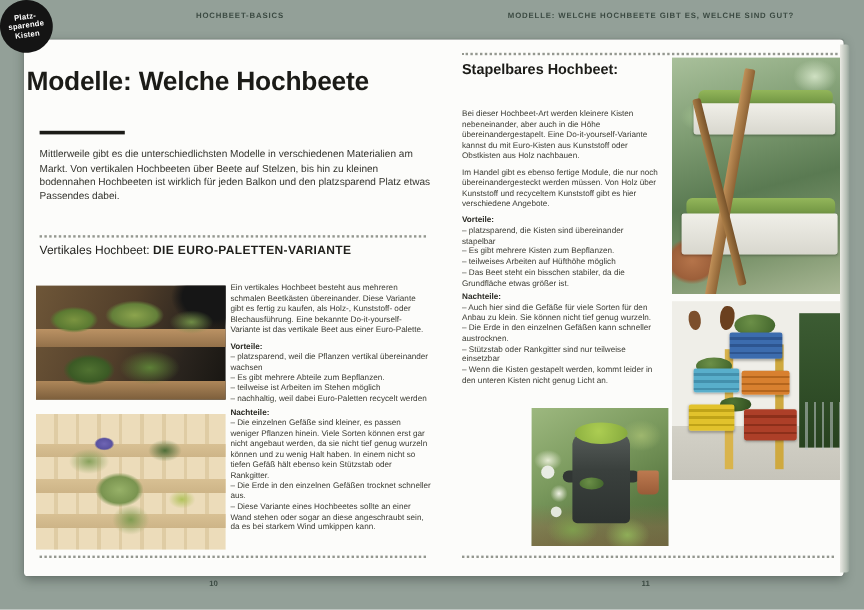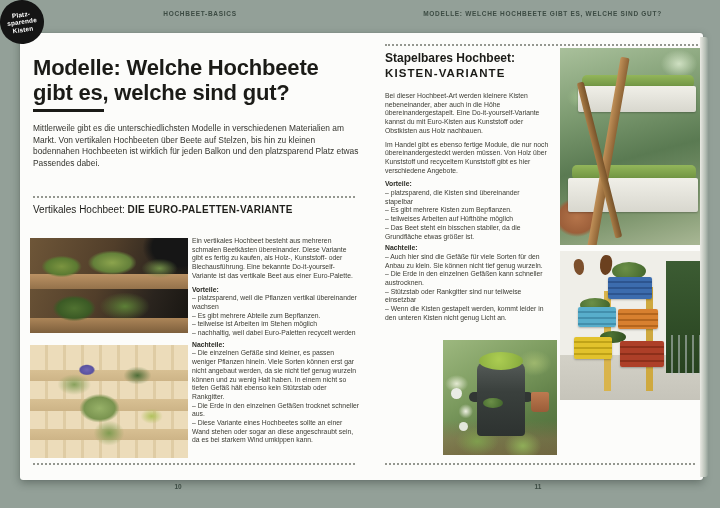--- a/index.html
+++ b/index.html
@@ -13,21 +13,21 @@
   [data-name="running-head-right"]{left:380px;width:325px;}
   .folio{position:absolute;top:483px;font-size:6.5px;font-weight:600;color:#3c4b43;width:20px;text-align:center;}
   [data-name="folio-left"]{left:168px;}
   [data-name="folio-right"]{left:528px;}
 
   
   [data-name="book-spread"]{position:absolute;left:20px;top:33px;width:683px;height:447px;background:#fcfcfa;border-radius:3px;box-shadow:0 3px 9px rgba(30,40,35,.38),0 0 1px rgba(0,0,0,.25);}
   [data-name="page-edge"]{position:absolute;left:700px;top:37px;width:8px;height:440px;background:linear-gradient(90deg,#e9e9e3,#b7c0b6 65%,#93a098);border-radius:0 3px 3px 0;}
 
   
-  [data-name="page-title"]{left:33px;top:55px;width:326px;font-size:22px;line-height:25px;font-weight:700;letter-spacing:-.2px;color:#1b1b17;}
+  [data-name="page-title"]{left:22px;top:55px;width:326px;font-size:22px;line-height:25px;font-weight:700;letter-spacing:-.2px;color:#1b1b17;}
   [data-name="page-title"] span{display:block;}
   [data-name="title-underline"]{left:33px;top:109px;width:71px;height:3px;background:#1b1b17;}
   [data-name="intro-paragraph"]{left:33px;top:123px;width:328px;font-size:8.4px;line-height:11.5px;color:#34342e;}
   .rule{height:0;border-top:2px dotted rgba(78,84,72,.6);}
   [data-name="section-rule"]{left:33px;top:196px;width:322px;}
   [data-name="section-heading"]{left:33px;top:204px;width:330px;font-size:10px;color:#1f1f1b;}
   [data-name="section-heading-regular"]{font-weight:400;}
   [data-name="section-heading-variant"]{font-weight:800;letter-spacing:.3px;}
 
   
@@ -99,21 +99,20 @@
 <div id="canvas" data-name="book-page-background">
 
   <div class="runhead" data-name="running-head-left">HOCHBEET-BASICS</div>
   <div class="runhead" data-name="running-head-right">MODELLE: WELCHE HOCHBEETE GIBT ES, WELCHE SIND GUT?</div>
 
   <div data-name="book-spread"></div>
   <div data-name="page-edge"></div>
 
   <div class="abs" data-name="page-title">
     <span data-name="page-title-line1">Modelle: Welche Hochbeete</span>
-    <span data-name="page-title-line2">gibt es, welche sind gut?</span>
   </div>
   <div class="abs" data-name="title-underline"></div>
   <div class="abs" data-name="intro-paragraph">Mittlerweile gibt es die unterschiedlichsten Modelle in verschiedenen Materialien am Markt. Von vertikalen Hochbeeten über Beete auf Stelzen, bis hin zu kleinen bodennahen Hochbeeten ist wirklich für jeden Balkon und den platzsparend Platz etwas Passendes dabei.</div>
   <div class="abs rule" data-name="section-rule"></div>
   <div class="abs" data-name="section-heading">
     <span data-name="section-heading-regular">Vertikales Hochbeet: </span><span data-name="section-heading-variant">DIE EURO-PALETTEN-VARIANTE</span>
   </div>
 
   <div class="photo" data-name="photo-pallet-herb-boxes"></div>
   <div class="photo" data-name="photo-pallet-wall-garden"></div>
@@ -129,21 +128,20 @@
     <div class="item" data-name="disadvantage-item">– Die einzelnen Gefäße sind kleiner, es passen weniger Pflanzen hinein. Viele Sorten können erst gar nicht angebaut werden, da sie nicht tief genug wurzeln können und zu wenig Halt haben. In einem nicht so tiefen Gefäß hält ebenso kein Stützstab oder Rankgitter.</div>
     <div class="item" data-name="disadvantage-item">– Die Erde in den einzelnen Gefäßen trocknet schneller aus.</div>
     <div class="item" data-name="disadvantage-item">– Diese Variante eines Hochbeetes sollte an einer Wand stehen oder sogar an diese angeschraubt sein, da es bei starkem Wind umkippen kann.</div>
   </div>
 
   <div class="abs rule" data-name="bottom-rule-left"></div>
 
   <div class="abs rule" data-name="top-rule-right"></div>
   <div class="abs" data-name="right-heading">
     <span data-name="right-heading-line1">Stapelbares Hochbeet:</span>
-    <span data-name="right-heading-line2">KISTEN-VARIANTE</span>
   </div>
 
   <div class="bodycol" data-name="right-body-column">
     <p data-name="body-paragraph">Bei dieser Hochbeet-Art werden kleinere Kisten nebeneinander, aber auch in die Höhe übereinandergestapelt. Eine Do-it-yourself-Variante kannst du mit Euro-Kisten aus Kunststoff oder Obstkisten aus Holz nachbauen.</p>
     <p data-name="body-paragraph">Im Handel gibt es ebenso fertige Module, die nur noch übereinandergesteckt werden müssen. Von Holz über Kunststoff und recyceltem Kunststoff gibt es hier verschiedene Angebote.</p>
     <p class="label" data-name="advantages-label">Vorteile:</p>
     <div class="item" data-name="advantage-item">– platzsparend, die Kisten sind übereinander stapelbar</div>
     <div class="item" data-name="advantage-item">– Es gibt mehrere Kisten zum Bepflanzen.</div>
     <div class="item" data-name="advantage-item">– teilweises Arbeiten auf Hüfthöhe möglich</div>
     <div class="item" data-name="advantage-item">– Das Beet steht ein bisschen stabiler, da die Grundfläche etwas größer ist.</div>

